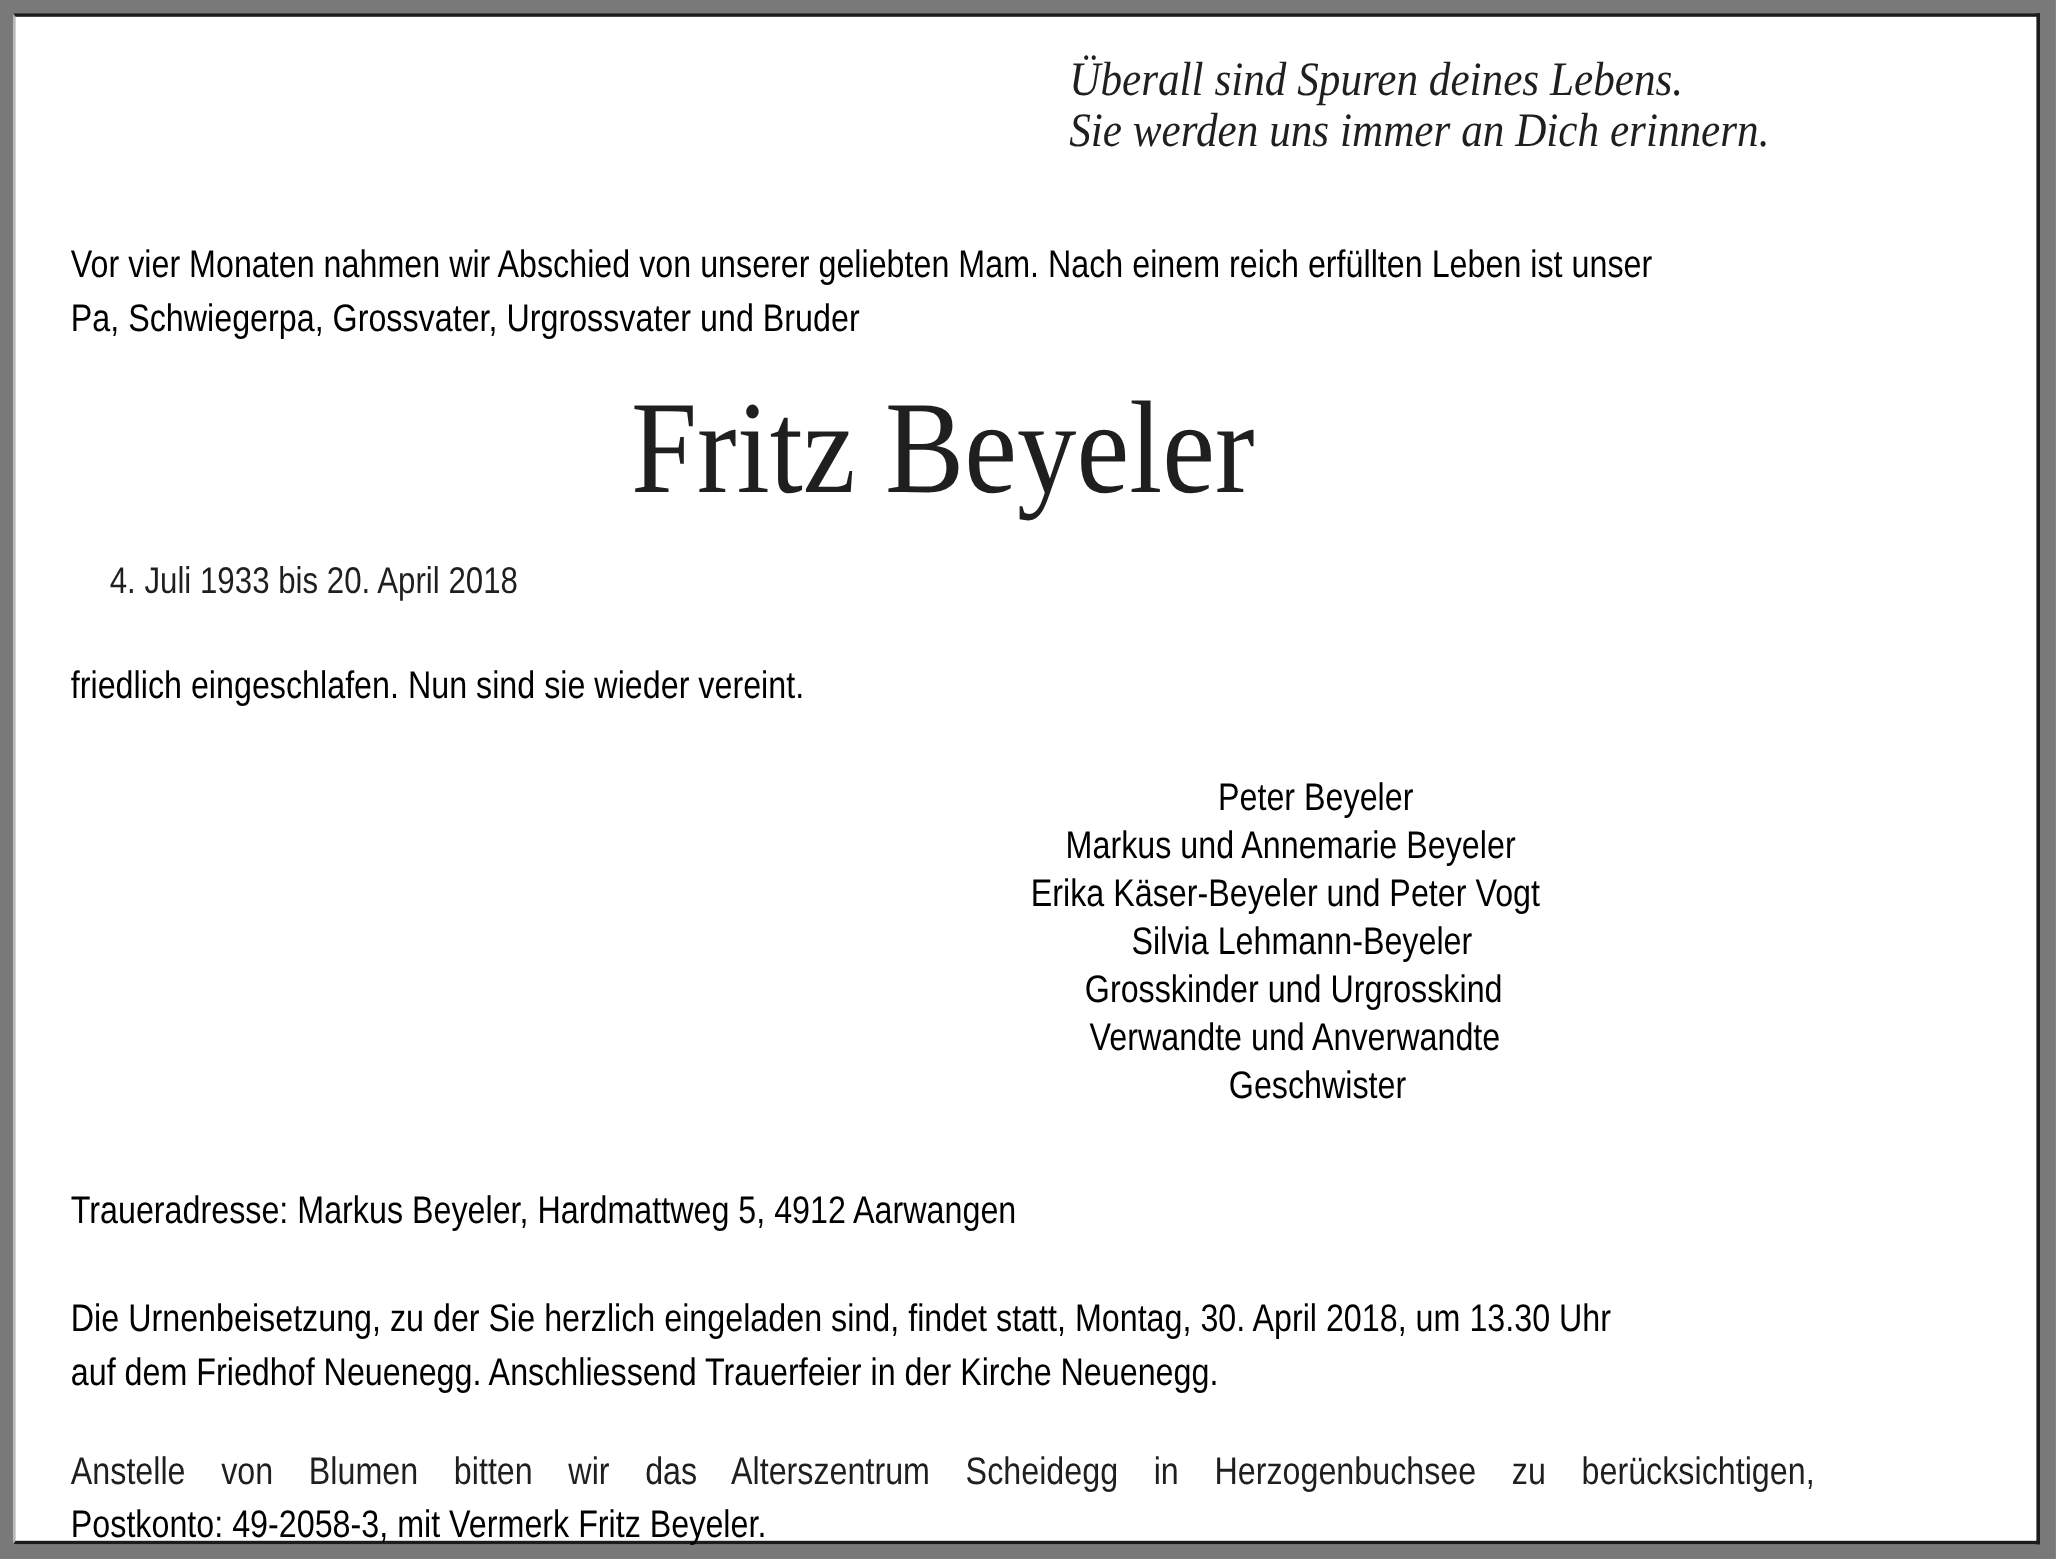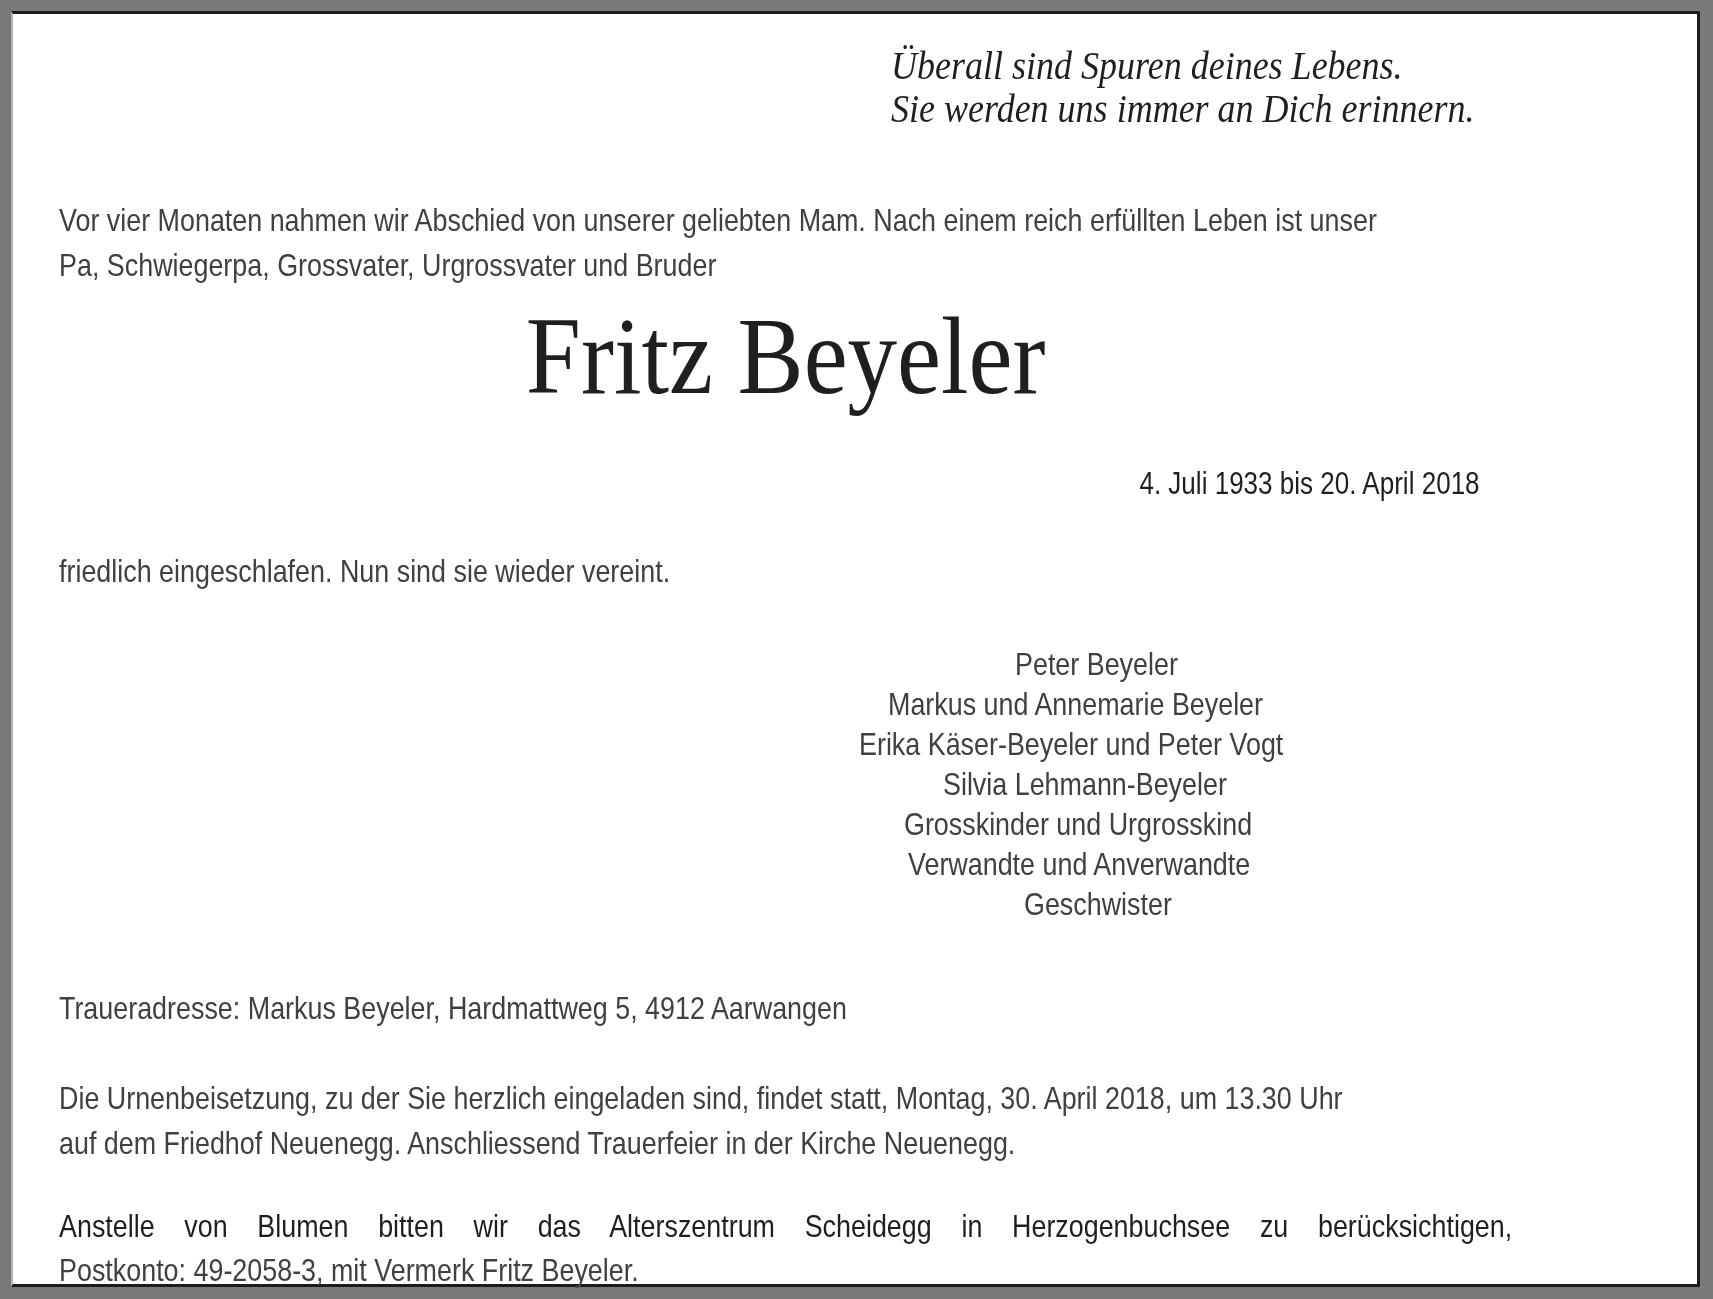--- a/index.html
+++ b/index.html
@@ -30,21 +30,21 @@
     border-left: 2px solid #b5b5b5;
     color: #1f1f1f;
   }
   .abs { position: absolute; }
 
   
   .line {
     white-space: nowrap;
     font-size: 32px;
     line-height: 45px;
-    color: #404040;
+    color: #000000;
     text-decoration: underline;
   }
   .cond {
     display: inline-block;
     transform: scaleX(0.84);
     transform-origin: 0 50%;
     white-space: nowrap;
   }
   .cond-center {
     display: inline-block;
@@ -65,40 +65,40 @@
     display: inline-block;
     transform: scaleX(0.9);
     transform-origin: 0 50%;
     white-space: nowrap;
   }
 
   .intro-block { left: 46px; top: 184px; width: 1453px; }
 
   .title-block {
     left: 46px;
-    top: 282px;
+    top: 299px;
     width: 1453px;
     text-align: center;
     font-family: "Liberation Serif", serif;
     font-size: 110px;
     line-height: 120px;
     font-weight: normal;
   }
   .title-block .tcond {
     display: inline-block;
     transform: scaleX(0.9);
     transform-origin: 50% 50%;
     white-space: nowrap;
   }
 
   .date-block {
     left: 46px;
     top: 450px;
     width: 1453px;
-    text-align: right;
+    text-align: left;
     font-size: 31px;
     line-height: 40px;
   }
 
   .peaceful-block { left: 46px; top: 535px; }
 
   .mourners-block { left: 846px; top: 630px; text-align: center; }
   .mourners-block .line { font-size: 32px; line-height: 40px; }
 
   .address-block { left: 46px; top: 972px; }

